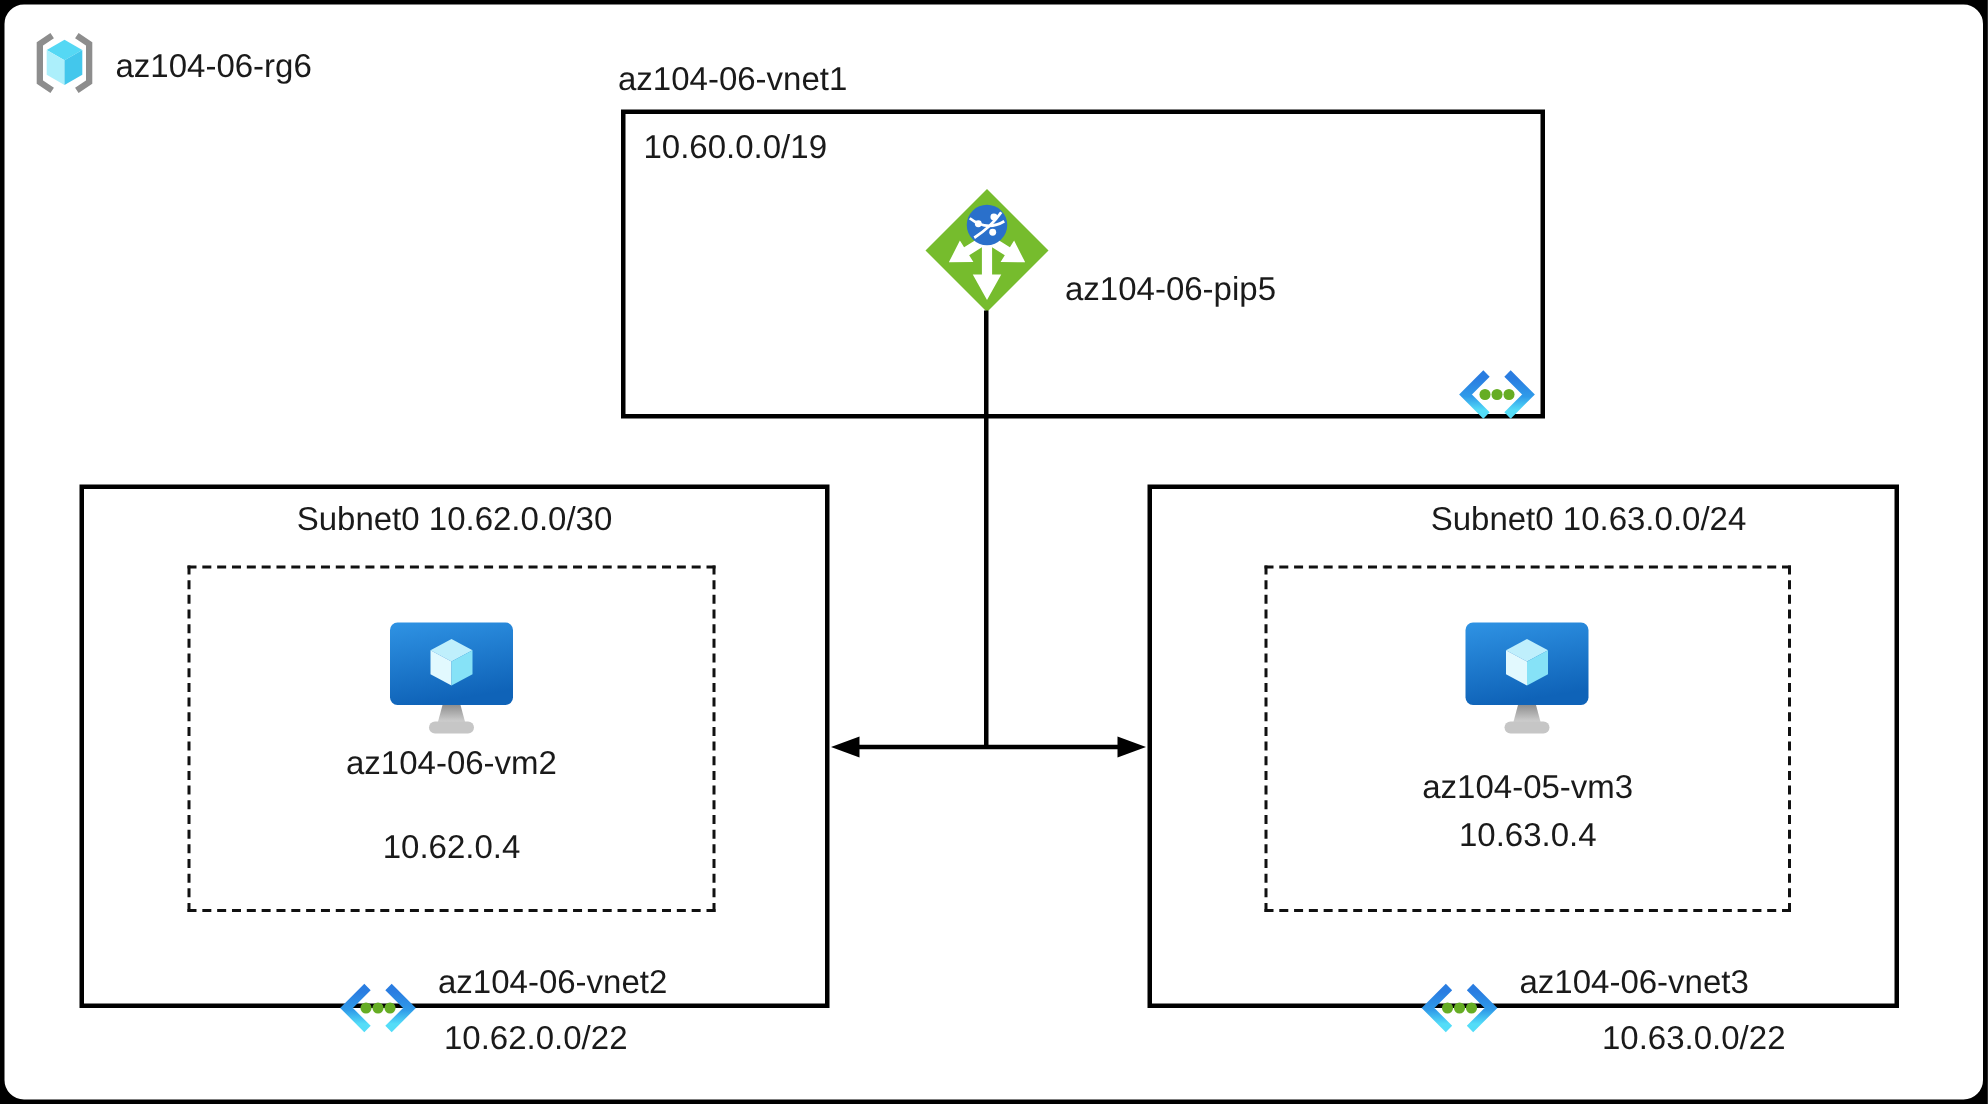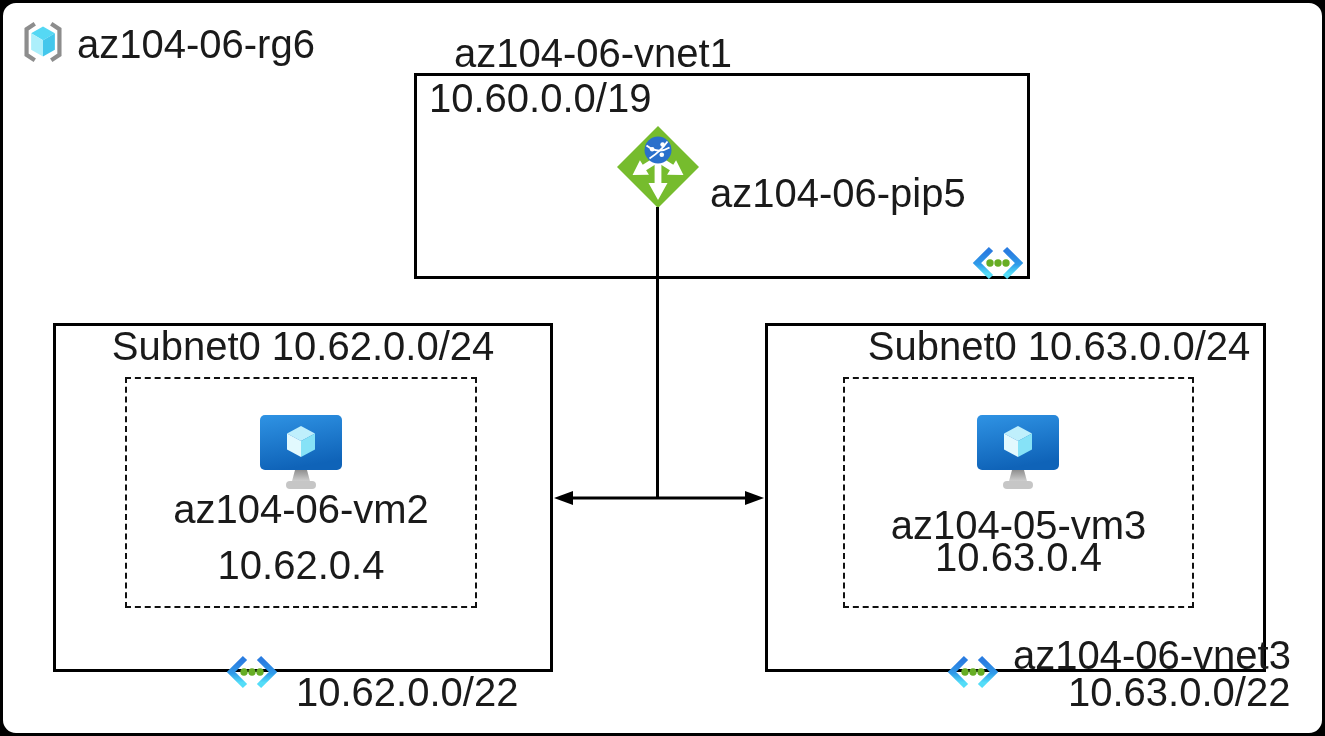--- a/index.html
+++ b/index.html
@@ -1,21 +1,21 @@
 <!DOCTYPE html>
 <html><head>
 <meta charset="utf-8">
 <style>
   html,body{margin:0;padding:0;background:#000;}
   .stage{position:relative;width:1325px;height:736px;background:#000;
          font-family:"Liberation Sans",sans-serif;color:#1a1a1a;overflow:hidden;}
   .frame{position:absolute;left:0;top:0;width:1325px;height:736px;box-sizing:border-box;
          background:#fff;border:3px solid #000;border-radius:16px;}
   .abs{position:absolute;}
-  .t{position:absolute;font-size:40px;line-height:34px;white-space:nowrap;color:#1a1a1a;}
+  .t{position:absolute;font-size:22px;line-height:34px;white-space:nowrap;color:#1a1a1a;}
   .tc{text-align:center;}
   .box{position:absolute;box-sizing:border-box;border:3px solid #000;background:transparent;}
   .dashed{position:absolute;box-sizing:border-box;border:2px dashed #111;}
   .vline{position:absolute;background:#000;}
   svg{display:block;}
 </style>
 </head>
 <body>
 
 <div class="stage">
@@ -45,21 +45,21 @@
         <path d="M15 3 L6 9 L6 37 L15 43"></path>
         <path d="M33 3 L42 9 L42 37 L33 43"></path>
       </g>
       <polygon points="24,6 37,13.5 24,21 11,13.5" fill="#55d8f4"></polygon>
       <polygon points="11,13.5 24,21 24,39 11,31.5" fill="#aceffb"></polygon>
       <polygon points="37,13.5 24,21 24,39 37,31.5" fill="#43c7ec"></polygon>
     </svg>
   </span>
   <div class="t" style="left:77px;top:27px">az104-06-rg6</div>
 
-  <div class="t" style="left:454px;top:36px">az104-06-vnet1</div>
+  <div class="t" style="left:412px;top:36px">az104-06-vnet1</div>
   <div class="box" style="left:414px;top:73px;width:616px;height:206px"></div>
   <div class="t" style="left:429px;top:81px">10.60.0.0/19</div>
 
   <span class="abs" style="left:616px;top:125px">
     <svg width="84" height="84" viewBox="0 0 84 84">
       <polygon points="42,1 83,42 42,83 1,42" fill="#76bc2d"></polygon>
       <g fill="#fff">
         <polygon points="38.6,34 45.4,34 45.4,58 51.5,58 42,75 32.5,58 38.6,58"></polygon>
         <g transform="rotate(58 42 34)">
           <polygon points="38.8,34 45.2,34 45.2,50 50.5,50 42,64 33.5,50 38.8,50"></polygon>
@@ -95,21 +95,21 @@
   <div class="vline" style="left:656px;top:207px;width:3px;height:291px"></div>
   <span class="abs" style="left:553px;top:488px">
     <svg width="212" height="20" viewBox="0 0 212 20">
       <line x1="15" y1="10" x2="197" y2="10" stroke="#000" stroke-width="3"></line>
       <polygon points="1,10 20,3 20,17" fill="#000"></polygon>
       <polygon points="211,10 192,3 192,17" fill="#000"></polygon>
     </svg>
   </span>
 
   <div class="box" style="left:53px;top:323px;width:500px;height:349px"></div>
-  <div class="t tc" style="left:53px;top:329px;width:500px">Subnet0 10.62.0.0/24</div>
+  <div class="t tc" style="left:53px;top:329px;width:500px">Subnet0 10.62.0.0/30</div>
   <div class="dashed" style="left:125px;top:377px;width:352px;height:231px"></div>
 
   <span class="abs" style="left:259px;top:414px">
     <svg width="84" height="78" viewBox="0 0 84 78">
       <rect x="1" y="1" width="82" height="55" rx="5" fill="url(#vmScreen)"></rect>
       <polygon points="42,12 56,19.5 42,27 28,19.5" fill="#bfeffc"></polygon>
       <polygon points="28,19.5 42,27 42,43 28,35.5" fill="#e2f9fe"></polygon>
       <polygon points="56,19.5 42,27 42,43 56,35.5" fill="#86e2f7"></polygon>
       <polygon points="36,56 48,56 51.5,69 32.5,69" fill="url(#vmStand)"></polygon>
       <rect x="27" y="67" width="30" height="8" rx="4" fill="#c6c6c6"></rect>
@@ -120,20 +120,21 @@
 
   <span class="abs" style="left:226px;top:655px">
     <svg width="52" height="34" viewBox="0 0 52 34">
       <path d="M19 3 L5 17 L19 31" stroke="url(#vnetGrad)" stroke-width="6" fill="none"></path>
       <path d="M33 3 L47 17 L33 31" stroke="url(#vnetGrad)" stroke-width="6" fill="none"></path>
       <circle cx="18" cy="17" r="3.7" fill="#66ad24"></circle>
       <circle cx="26" cy="17" r="3.7" fill="#66ad24"></circle>
       <circle cx="34" cy="17" r="3.7" fill="#66ad24"></circle>
     </svg>
   </span>
+  <div class="t" style="left:292px;top:638px">az104-06-vnet2</div>
   <div class="t" style="left:296px;top:675px">10.62.0.0/22</div>
 
   <div class="box" style="left:765px;top:323px;width:501px;height:349px"></div>
   <div class="t tc" style="left:765px;top:329px;width:588px">Subnet0 10.63.0.0/24</div>
   <div class="dashed" style="left:843px;top:377px;width:351px;height:231px"></div>
 
   <span class="abs" style="left:976px;top:414px">
     <svg width="84" height="78" viewBox="0 0 84 78">
       <rect x="1" y="1" width="82" height="55" rx="5" fill="url(#vmScreen)"></rect>
       <polygon points="42,12 56,19.5 42,27 28,19.5" fill="#bfeffc"></polygon>

